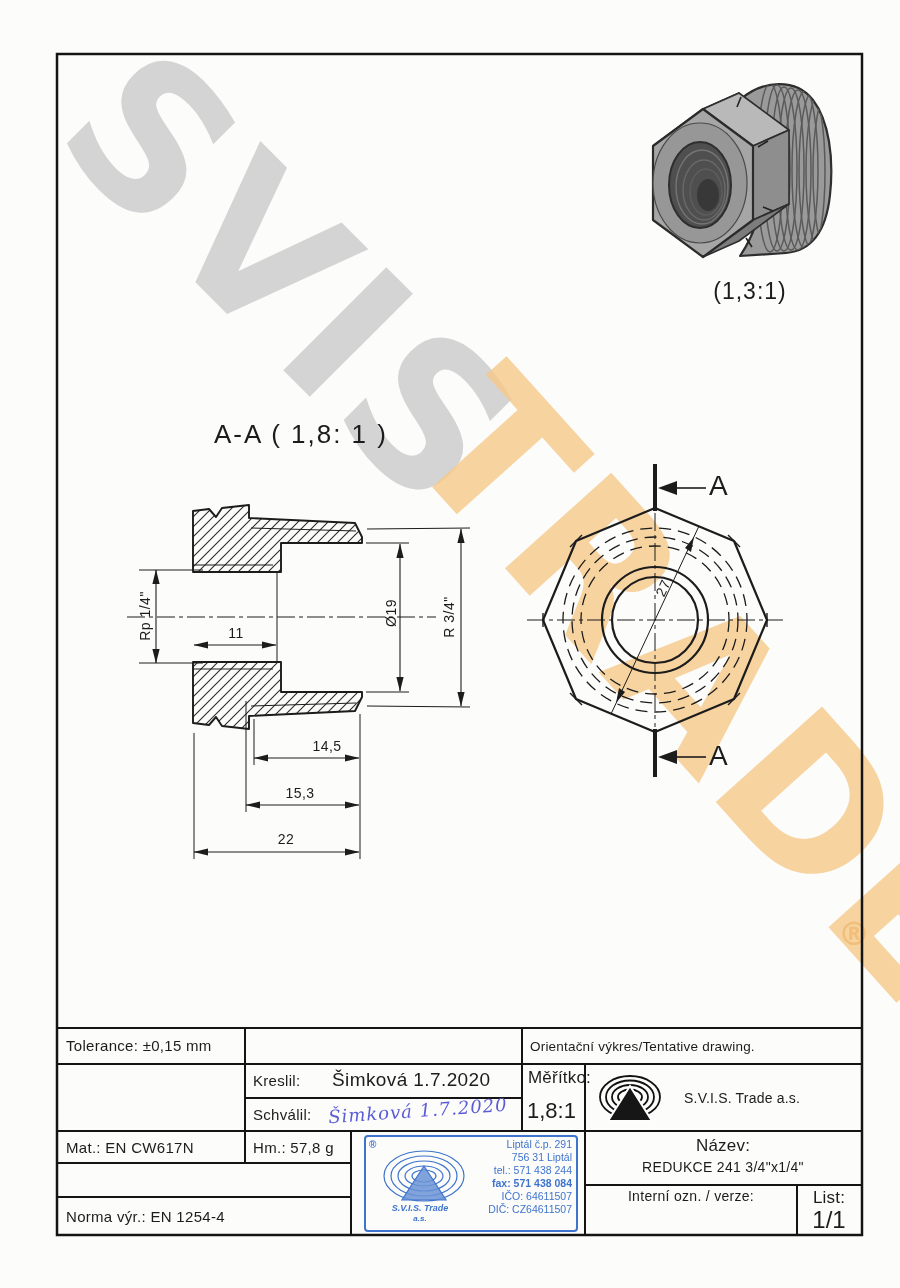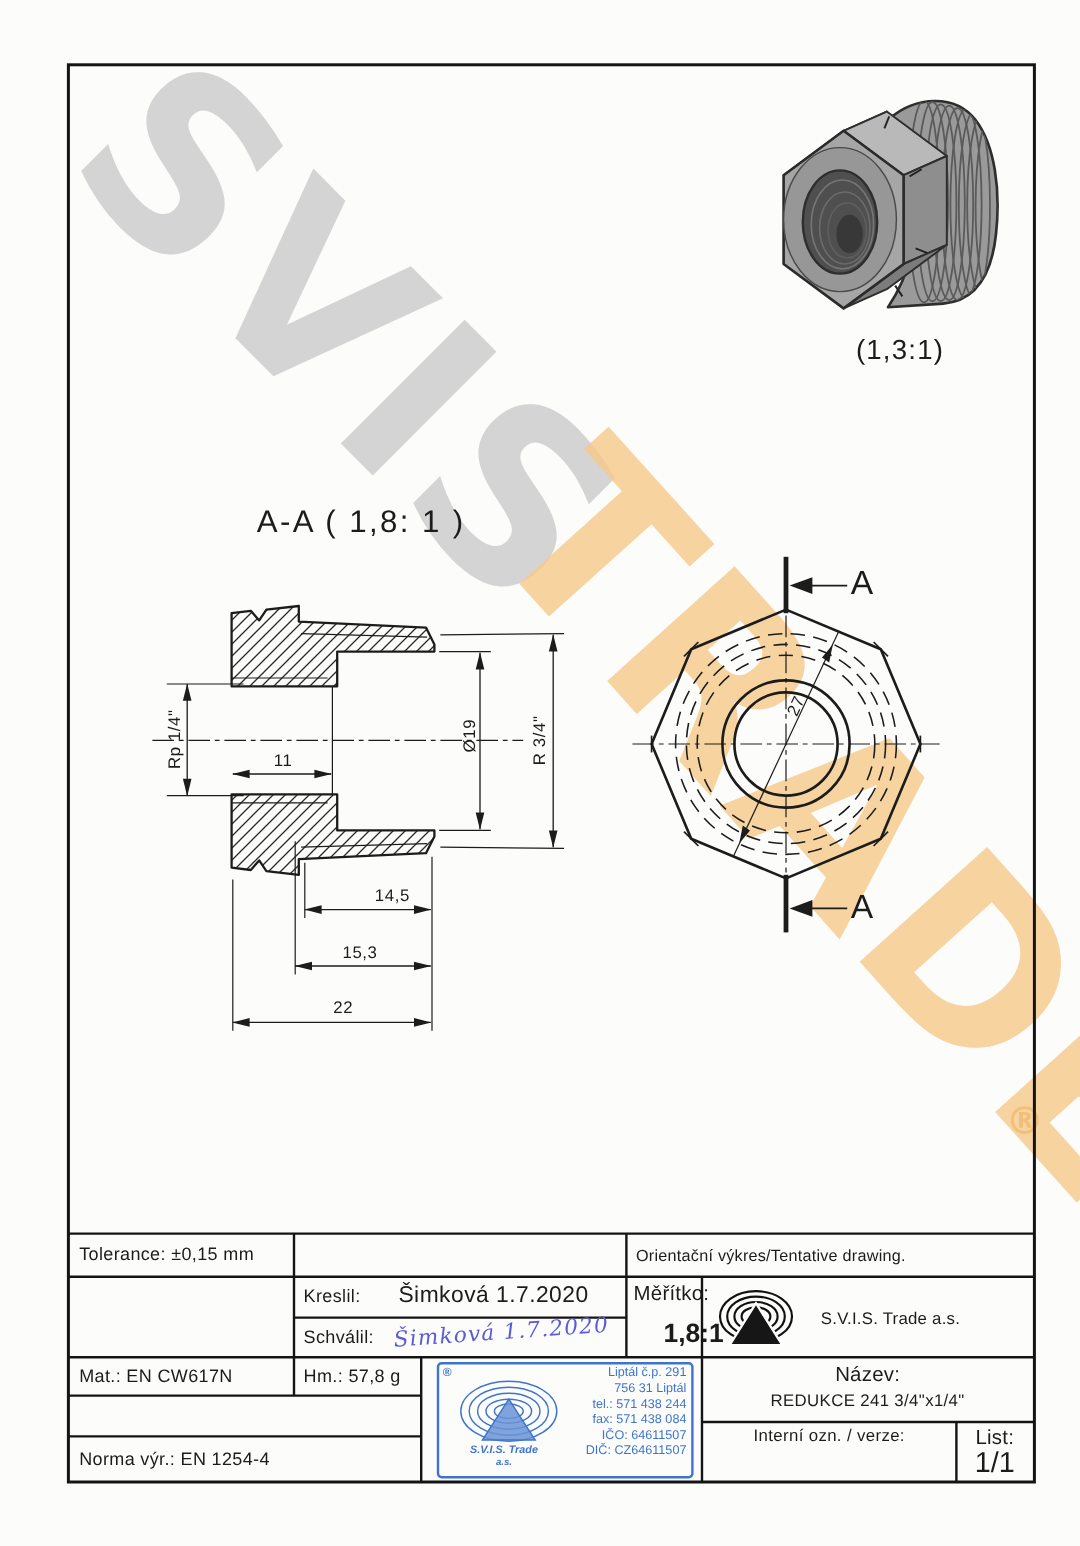--- a/index.html
+++ b/index.html
@@ -228,36 +228,36 @@
 
   <span class="txt tb" style="left:66px;top:1037px;">Tolerance: ±0,15 mm</span>
   <span class="txt tb-sm" style="left:530px;top:1039px;font-size:13.5px;">Orientační výkres/Tentative drawing.</span>
 
   <span class="txt tb" style="left:253px;top:1072px;">Kreslil:</span>
   <span class="txt tb-val" style="left:332px;top:1069px;">Šimková 1.7.2020</span>
   <span class="txt tb" style="left:253px;top:1106px;">Schválil:</span>
   <span class="txt sig" style="left:328px;top:1100px;">Šimková  1.7.2020</span>
 
   <span class="txt tb-sm" style="left:528px;top:1068px;">Měřítko:</span>
-  <span class="txt tb-big" style="left:553px;top:1098px;font-weight:bold;">1,8:1</span>
+  <span class="txt tb-big" style="left:527px;top:1098px;">1,8:1</span>
   <span class="txt tb-sm" style="left:684px;top:1090px;font-size:14px;">S.V.I.S. Trade a.s.</span>
 
   <span class="txt tb" style="left:66px;top:1139px;">Mat.: EN CW617N</span>
   <span class="txt tb" style="left:253px;top:1139px;">Hm.: 57,8 g</span>
   <span class="txt tb" style="left:66px;top:1208px;">Norma výr.: EN 1254-4</span>
 
   <span class="txt tb-sm cx" style="left:723px;top:1136px;">Název:</span>
   <span class="txt tb cx" style="left:723px;top:1159px;font-size:14px;">REDUKCE 241 3/4"x1/4"</span>
   <span class="txt tb cx" style="left:691px;top:1188px;font-size:14px;">Interní ozn. / verze:</span>
   <span class="txt tb-sm cx" style="left:829px;top:1188px;">List:</span>
   <span class="txt big-list cx" style="left:829px;top:1206px;">1/1</span>
 
   <span class="txt stamp-c" style="left:369px;top:1139px;font-size:10px;font-style:normal;">®</span>
   <span class="txt stamp-t" style="right:328px;top:1138px;">Liptál č.p. 291</span>
   <span class="txt stamp-t" style="right:328px;top:1151px;">756 31 Liptál</span>
   <span class="txt stamp-t" style="right:328px;top:1164px;">tel.: 571 438 244</span>
-  <span class="txt stamp-t" style="right:328px;top:1177px;">fax: 571 438 084</span>
+  <span class="txt stamp-t" style="right:328px;top:1177px;font-weight:bold;">fax: 571 438 084</span>
   <span class="txt stamp-t" style="right:328px;top:1190px;padding-left:10px;">IČO: 64611507</span>
   <span class="txt stamp-t" style="right:328px;top:1203px;">DIČ: CZ64611507</span>
   <span class="txt stamp-c cx" style="left:420px;top:1203px;">S.V.I.S. Trade</span>
   <span class="txt stamp-c cx" style="left:420px;top:1214px;font-size:8px;">a.s.</span>
 
 </div>
 
 </body></html>

